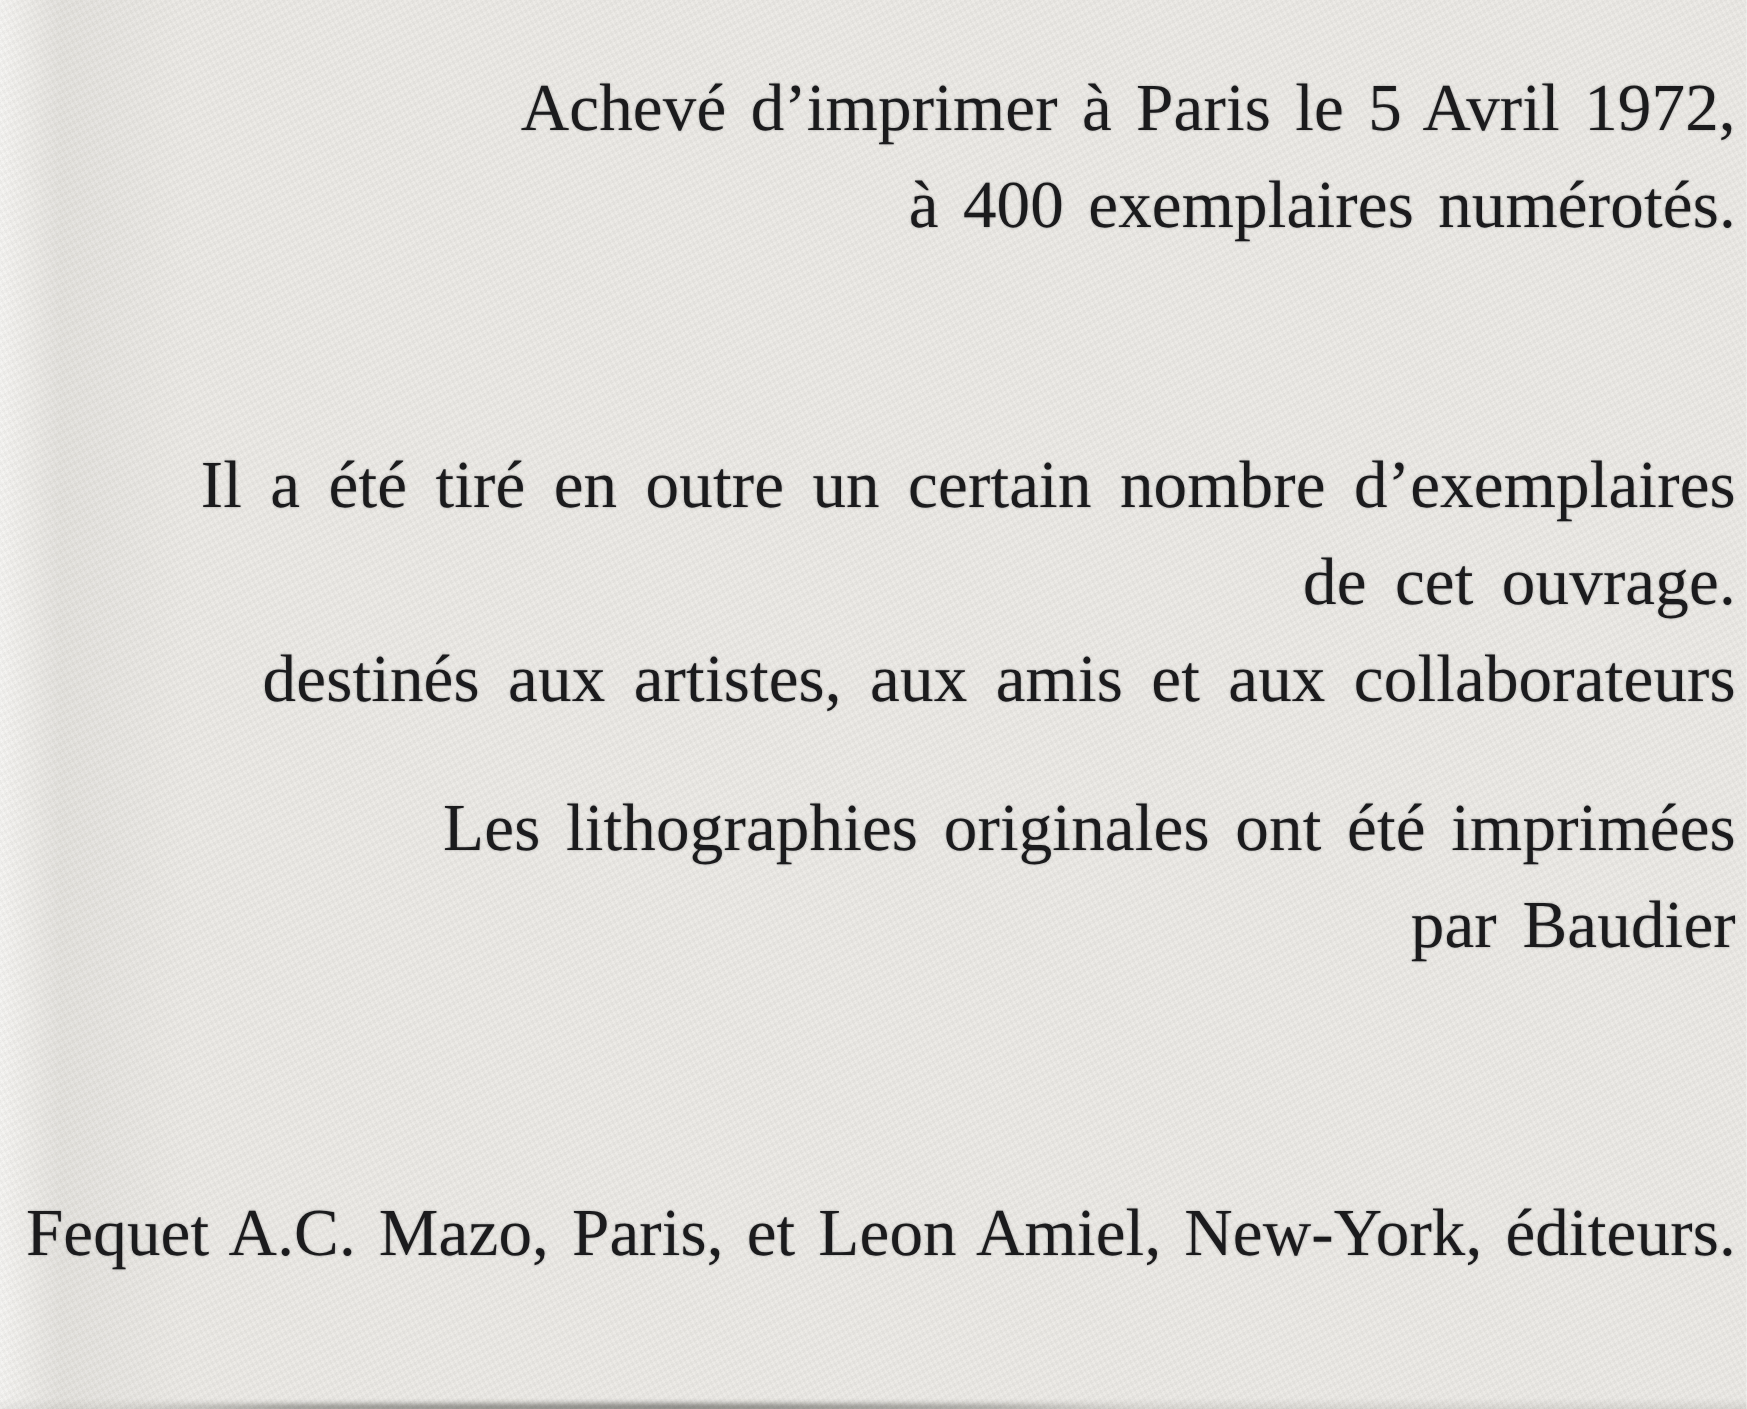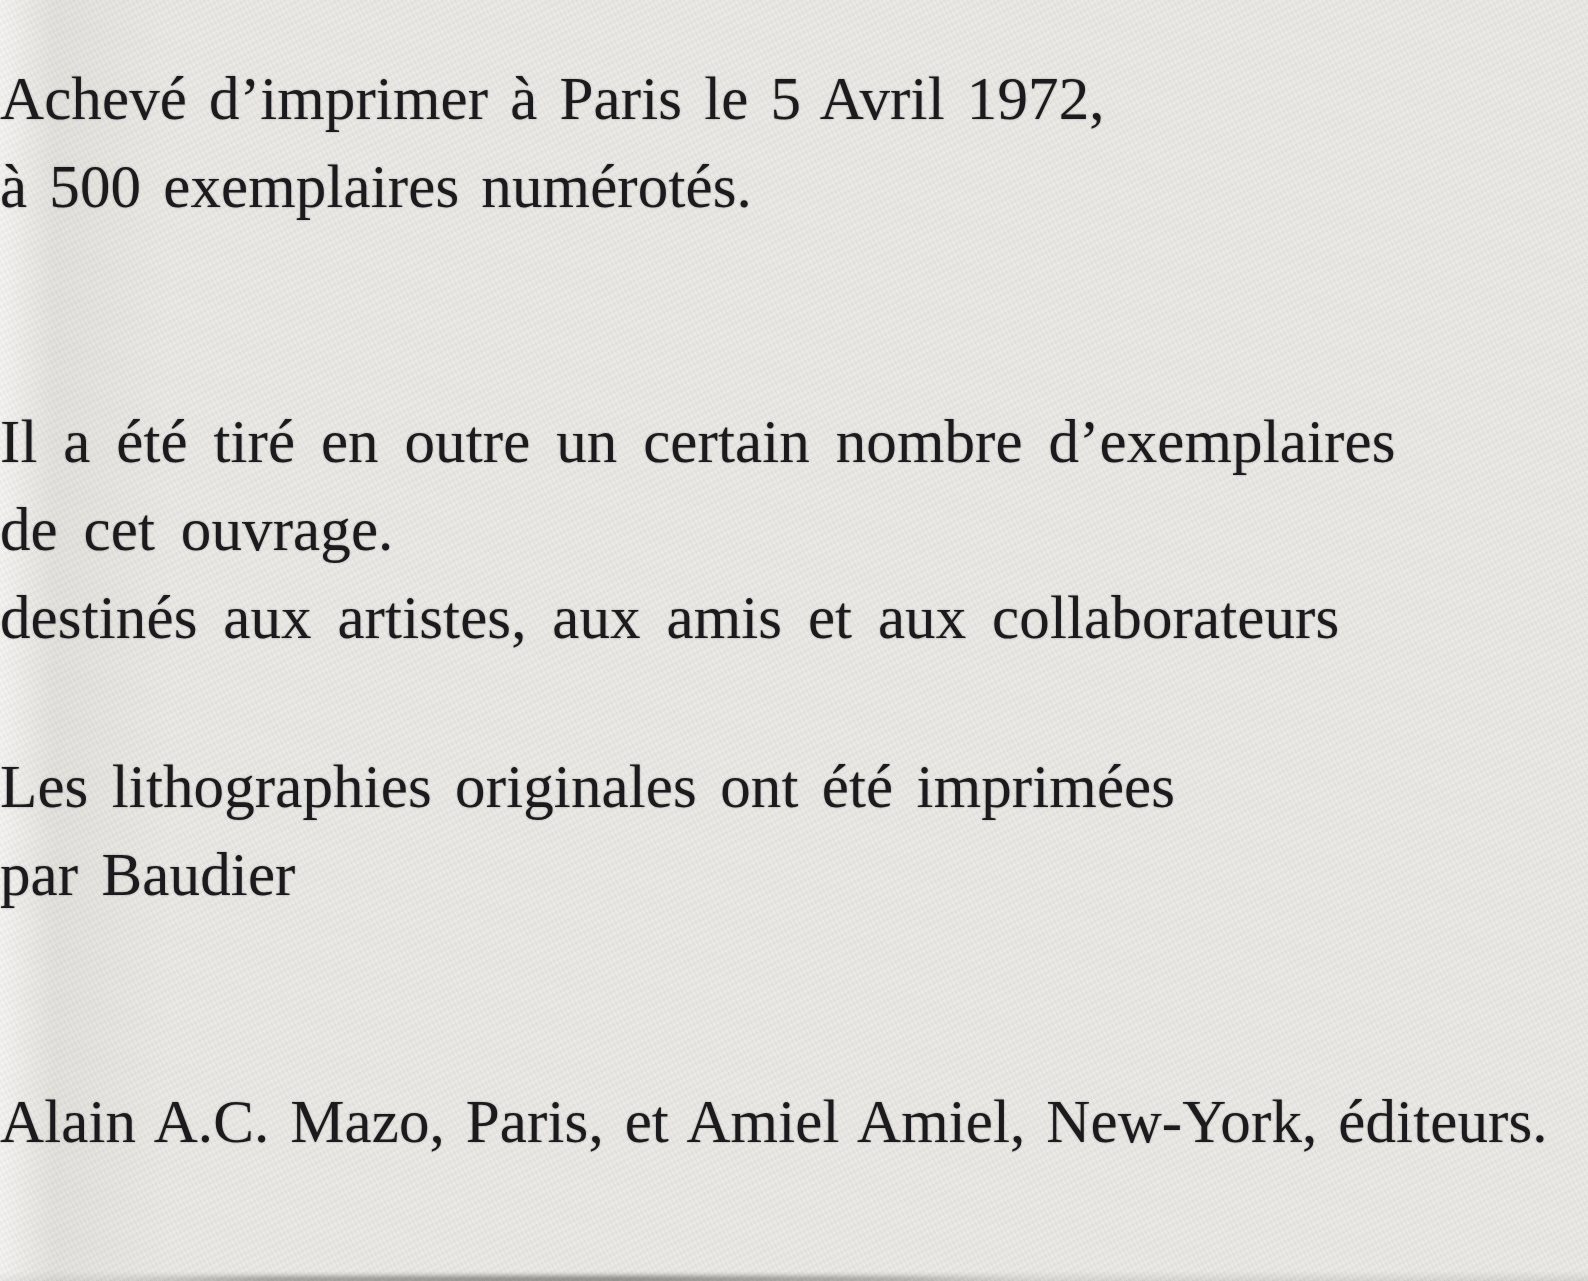--- a/index.html
+++ b/index.html
@@ -19,30 +19,31 @@
       repeating-linear-gradient(-27deg, rgba(255,255,255,0.05) 0 3px, rgba(132,131,126,0.04) 3px 6px),
       linear-gradient(90deg, rgba(255,255,255,0.45) 0px, rgba(208,206,200,0.30) 55px, rgba(255,255,255,0) 170px),
       linear-gradient(0deg, rgba(120,119,112,0.18) 0px, rgba(120,119,112,0) 10px);
     font-family: "Liberation Serif", "DejaVu Serif", serif;
     color: #1b1b1d;
   }
   .para, .publisher {
     position: absolute;
     left: 0;
     width: 1558px;
-    text-align: left;
+    text-align: right;
     font-size: 61px;
     line-height: 88px;
     text-shadow: 0 0 2px rgba(40, 40, 42, 0.45);
     letter-spacing: 0.002em;
     white-space: nowrap;
+    padding-left: 20px;
   }
   .para-1 { top: 55px;  word-spacing: 0.11em; }
   .para-2 { top: 398px; word-spacing: 0.17em; }
-  .para-3 { top: 743px; word-spacing: 0.13em; }
+  .para-3 { top: 710px; word-spacing: 0.13em; }
   .publisher { top: 1078px; word-spacing: 0.09em; }
   .bottom-smudge {
     position: absolute;
     bottom: -2px;
     left: 95px;
     width: 950px;
     height: 7px;
     background: linear-gradient(90deg,
       rgba(70,70,66,0) 0%,
       rgba(70,70,66,0.45) 18%,
@@ -53,31 +54,31 @@
     border-radius: 50%;
   }
 </style>
 </head>
 <body>
 
 <div class="page">
 
   <div class="para para-1">
     <div class="line">Achevé d’imprimer à Paris le 5 Avril 1972,</div>
-    <div class="line">à 500 exemplaires numérotés.</div>
+    <div class="line">à 400 exemplaires numérotés.</div>
   </div>
 
   <div class="para para-2">
     <div class="line">Il a été tiré en outre un certain nombre d’exemplaires</div>
     <div class="line">de cet ouvrage.</div>
     <div class="line">destinés aux artistes, aux amis et aux collaborateurs</div>
   </div>
 
   <div class="para para-3">
     <div class="line">Les lithographies originales ont été imprimées</div>
     <div class="line">par Baudier</div>
   </div>
 
-  <div class="publisher">Alain A.C. Mazo, Paris, et Amiel Amiel, New-York, éditeurs.</div>
+  <div class="publisher">Fequet A.C. Mazo, Paris, et Leon Amiel, New-York, éditeurs.</div>
 
   <div class="bottom-smudge"></div>
 
 </div>
 
 </body></html>

